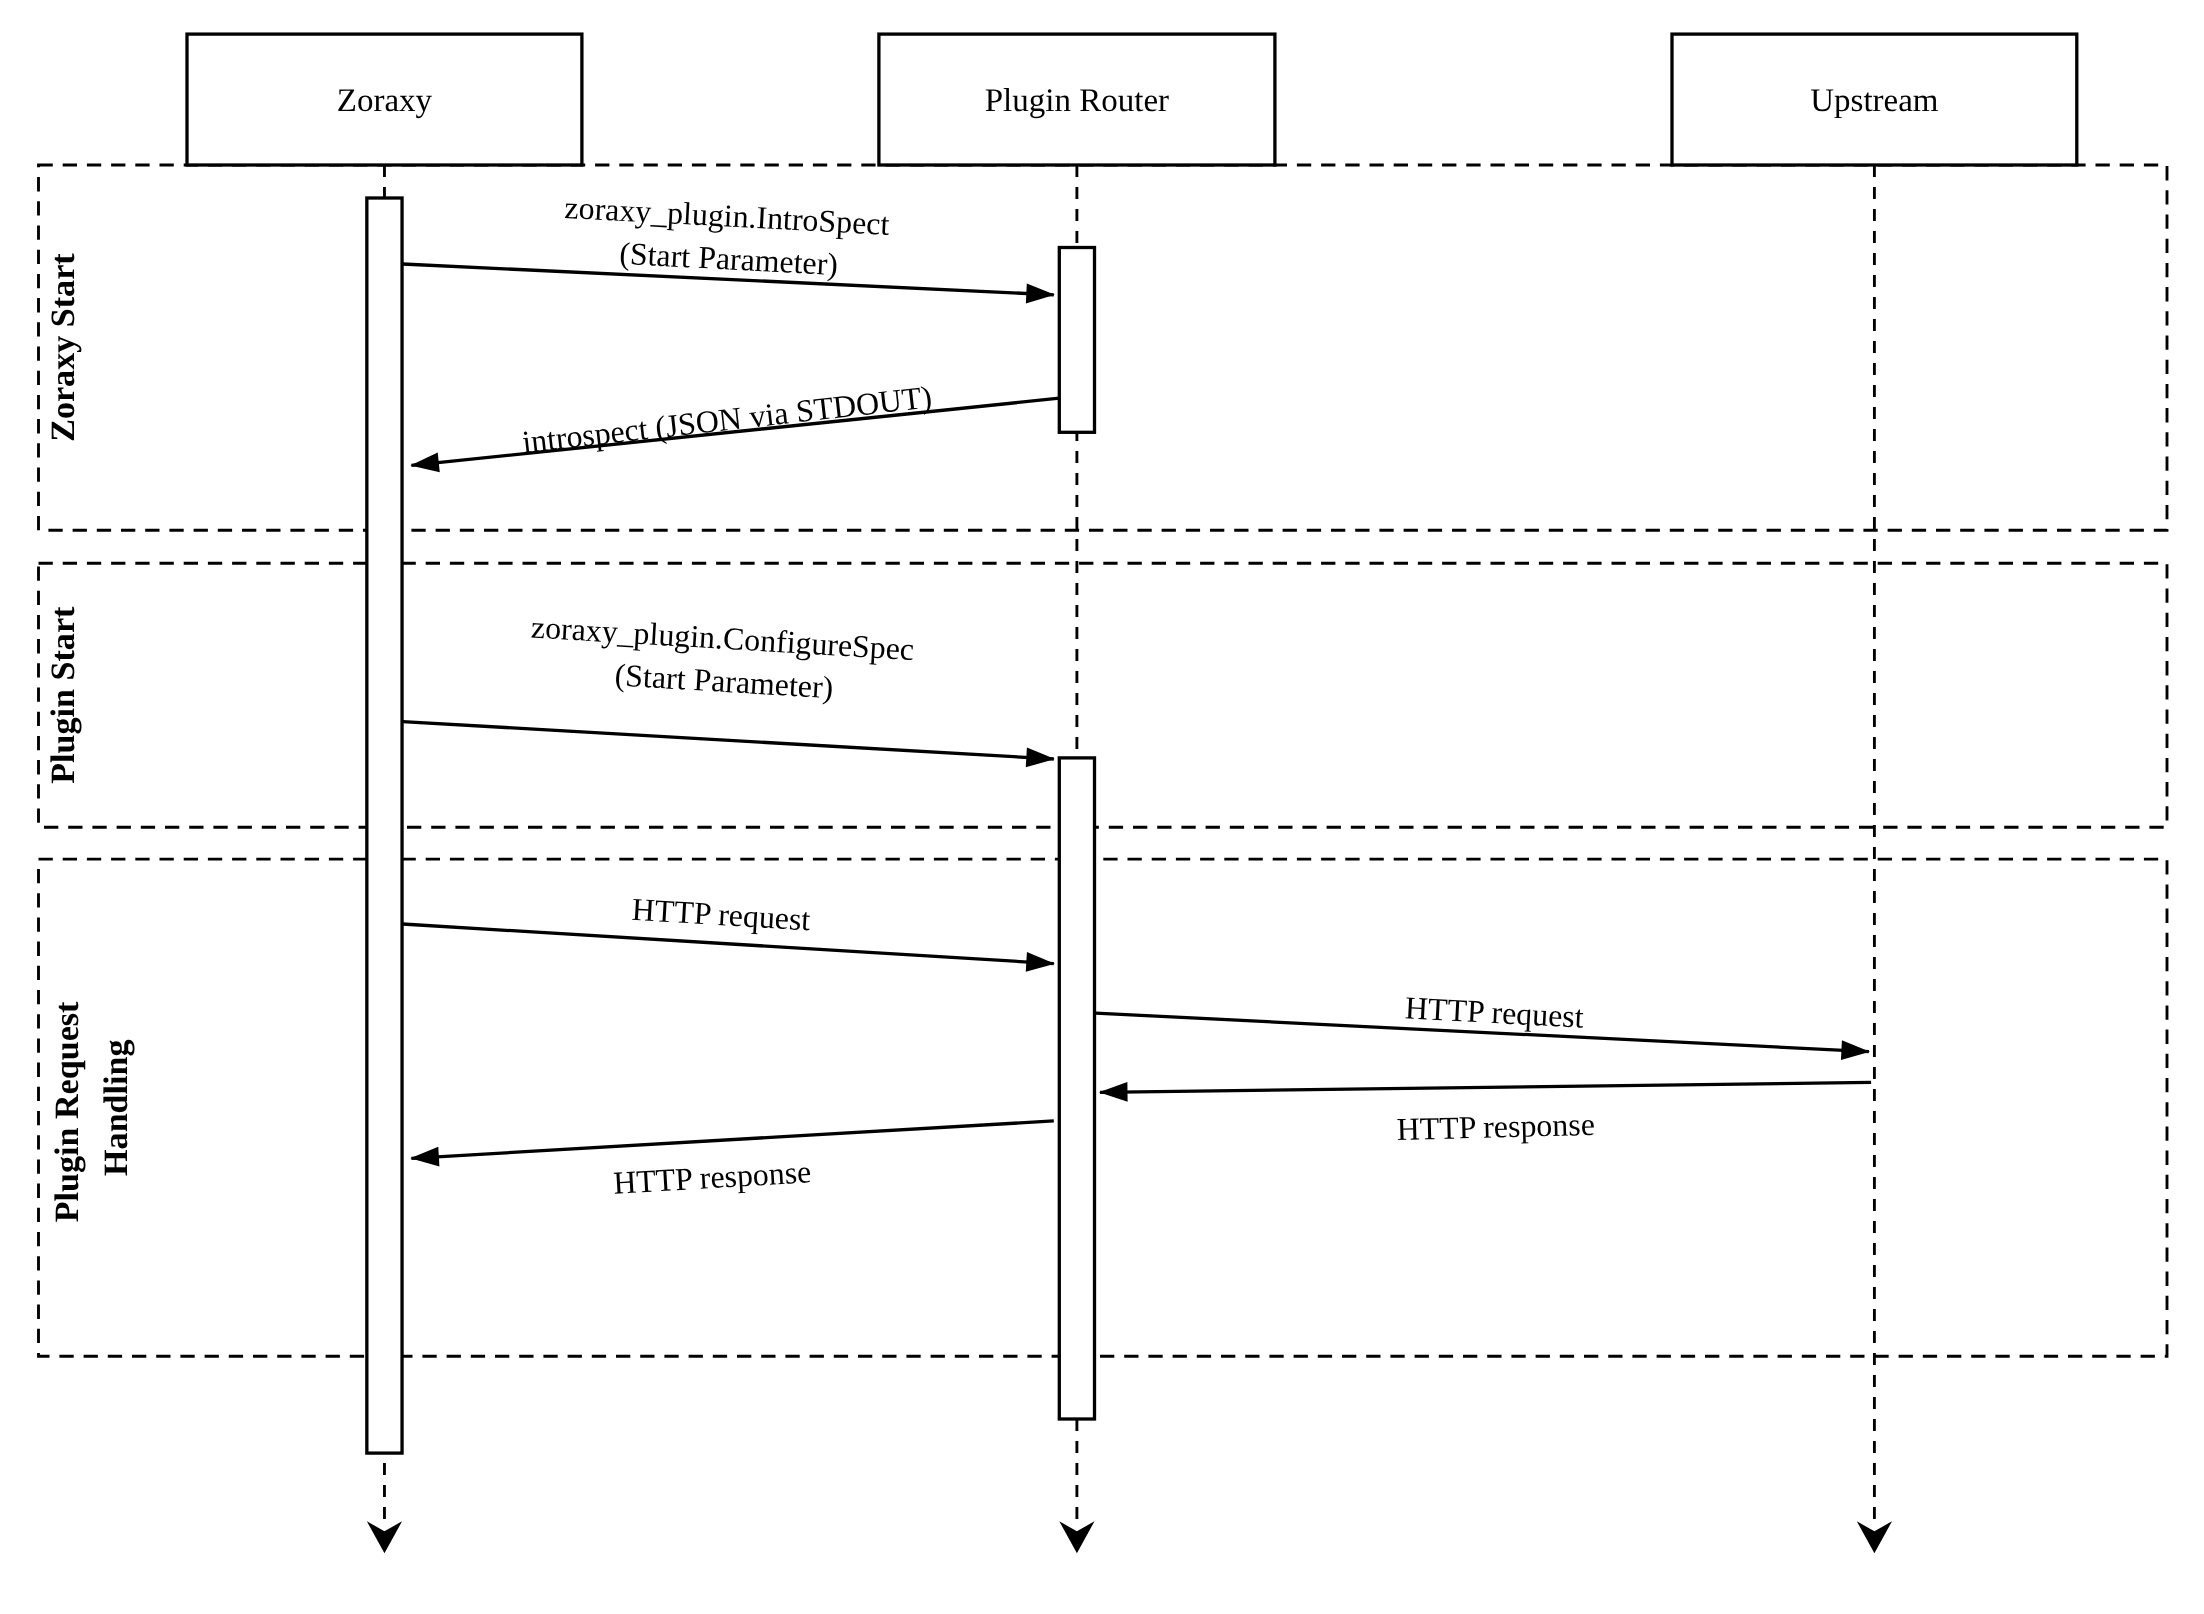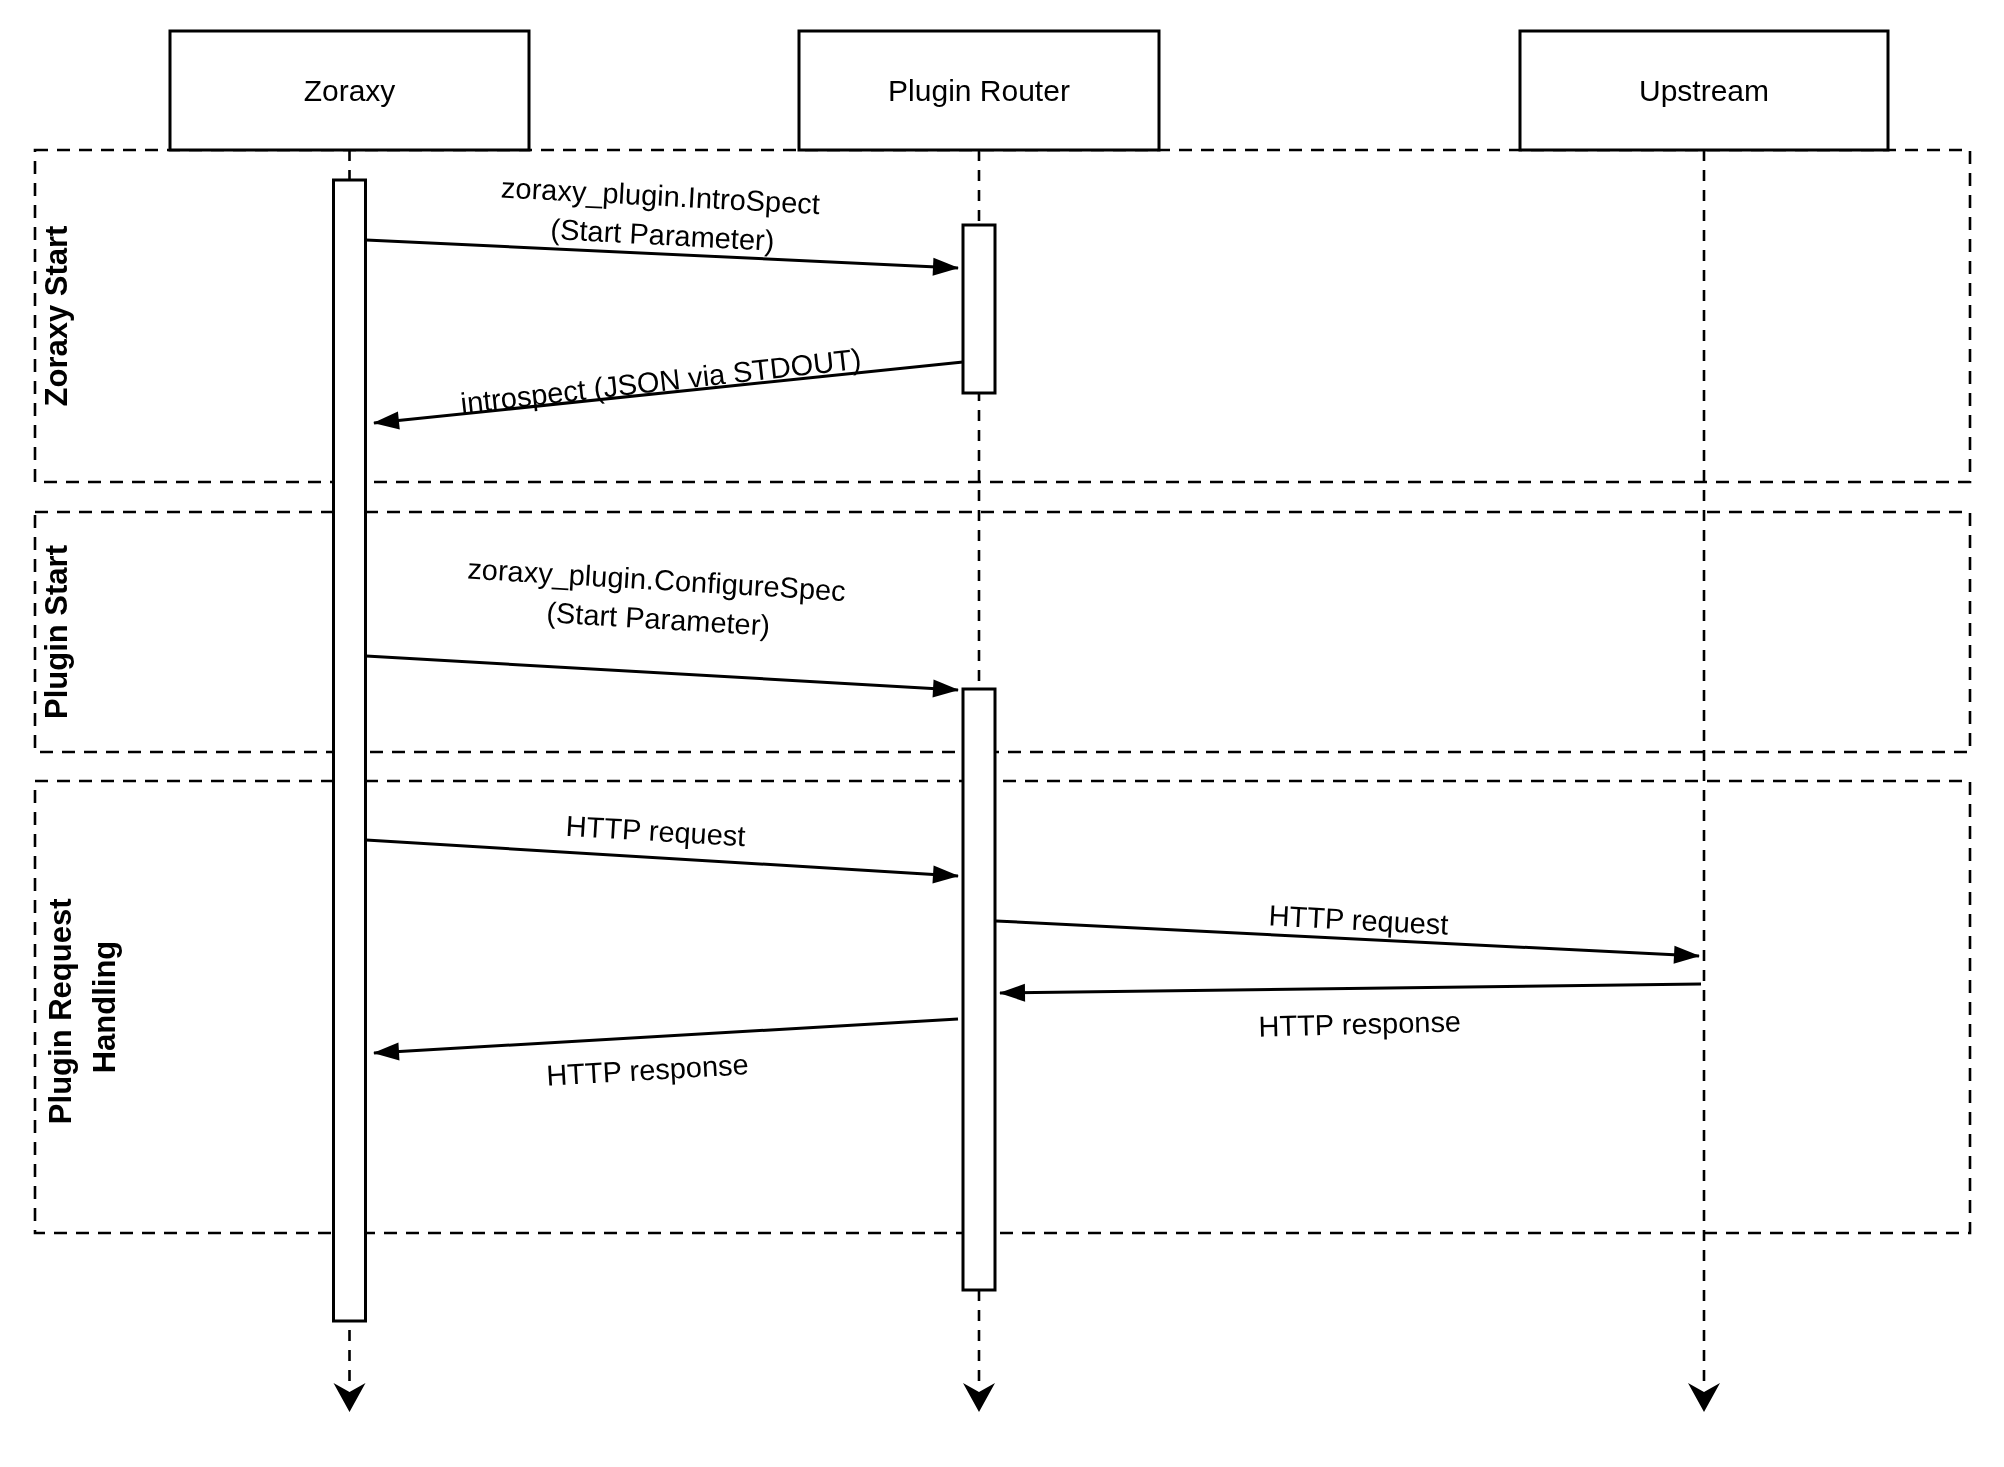--- a/index.html
+++ b/index.html
@@ -5,21 +5,21 @@
   html, body {
     margin: 0;
     padding: 0;
     background: #ffffff;
   }
   .canvas {
     position: relative;
     width: 2004px;
     height: 1467px;
     background: #ffffff;
-    font-family: Liberation Sans, sans-serif;
+    font-family: Liberation Serif, serif;
   }
   svg { display: block; }
 
   .participant-box {
     fill: #ffffff;
     stroke: #000000;
     stroke-width: 3;
   }
   .participant-label {
     font-size: 30px;

